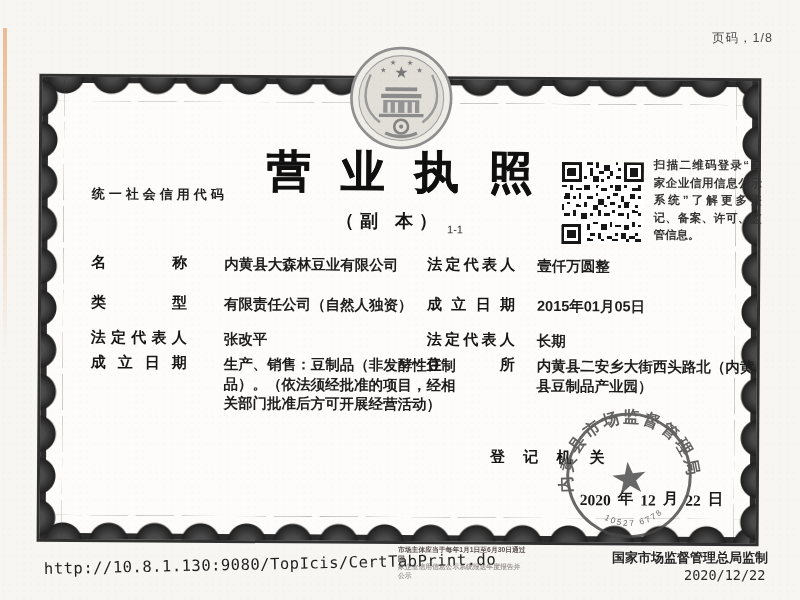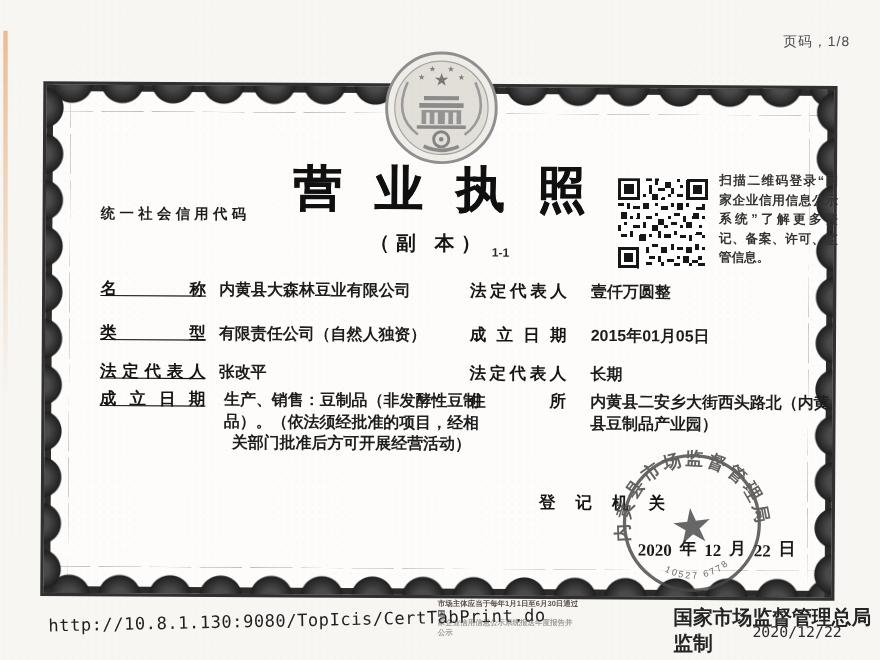--- a/index.html
+++ b/index.html
@@ -44,51 +44,51 @@
   .emblem{position:absolute;left:306px;top:-34px;width:106px;height:106px;z-index:4;}
 
   .credit{position:absolute;left:50px;top:84px;}
   .credit .lbl{font-size:13px;font-weight:bold;letter-spacing:4px;color:#1c1c1c;margin-top:24px;}
   .credit .code{margin-top:7px;font-family:"DejaVu Sans Mono","Liberation Mono",monospace;font-size:14.5px;color:#202020;}
 
   .title{position:absolute;left:0;right:0;top:64px;text-align:center;
     font-size:44px;font-weight:900;color:#101010;letter-spacing:30px;padding-left:30px;
     -webkit-text-stroke:.6px #101010;}
   .subtitle{position:absolute;left:0;right:0;top:130px;text-align:center;font-size:18px;font-weight:bold;letter-spacing:6px;color:#141414;}
-  .subtitle .idx{font-size:11px;font-weight:bold;letter-spacing:0;vertical-align:-6px;margin-left:4px;color:#2a2a2a;}
+  .subtitle .idx{font-size:11px;font-weight:normal;letter-spacing:0;vertical-align:-6px;margin-left:4px;color:#2a2a2a;}
 
   .qr{position:absolute;left:520px;top:82px;width:82px;height:82px;}
   .qr-caption{position:absolute;left:612px;top:76px;width:108px;font-size:11.5px;font-weight:bold;
     line-height:17.5px;color:#333;text-align:justify;}
 
   .row{position:absolute;display:flex;align-items:flex-start;}
   .flabel{display:inline-block;font-weight:bold;font-size:15px;color:#151515;
     text-align:justify;text-align-last:justify;flex:none;}
-  .flabel.w1{width:96px;margin-right:12px;text-decoration:underline;}
+  .flabel.w1{width:96px;margin-right:37px;}
   .flabel.w2{width:88px;margin-right:22px;}
   .fvalue{font-size:14.5px;font-weight:600;color:#1d1d1d;line-height:19.5px;padding-top:1px;}
   .r1{top:176px;} .r2{top:216px;} .r3{top:251px;} .r4{top:276px;}
   .colL{left:50px;width:368px;} .colR{left:386px;width:330px;}
-  .colL .fvalue{max-width:242px;text-align:center;} .colR .fvalue{max-width:226px;}
+  .colL .fvalue{max-width:242px;} .colR .fvalue{max-width:226px;}
 
   .authority{position:absolute;left:450px;top:368px;font-size:15px;font-weight:bold;letter-spacing:7px;color:#141414;}
   .dateline{position:absolute;left:540px;top:408px;font-size:15.5px;font-weight:bold;color:#1a1a1a;display:flex;align-items:baseline;z-index:2;}
   .dateline .num{font-family:Liberation Serif, serif;font-weight:bold;position:relative;top:2px;}
   .dateline .sep{margin:0 7px;}
   .seal{position:absolute;left:510px;top:316px;width:158px;height:158px;z-index:3;opacity:.82;transform:rotate(-7deg);}
 
   
   .f-url-label{position:absolute;left:98px;top:519px;font-size:11.5px;font-weight:bold;color:#2a2a2a;}
   .f-url-label .blurred{font-family:"DejaVu Sans Mono","Liberation Mono",monospace;font-weight:normal;font-size:11px;
     color:#3c3c3c;filter:blur(.7px);opacity:.8;text-decoration:line-through;margin-left:3px;}
   .f-print-url{position:absolute;left:44px;top:560px;font-family:"DejaVu Sans Mono","Liberation Mono",monospace;
     font-size:15.5px;color:#1f1f1f;transform:rotate(-1.2deg);transform-origin:left center;letter-spacing:.5px;}
   .f-note{position:absolute;left:398px;top:546px;width:128px;font-size:6.8px;line-height:8.6px;color:#5a4f4f;font-weight:bold;}
   .f-note .l2{opacity:.55;filter:blur(.4px);display:block;}
-  .f-issuer{position:absolute;left:612px;top:549px;font-size:18px;font-weight:bold;color:#242424;}
+  .f-issuer{position:absolute;left:612px;top:549px;font-size:13px;font-weight:bold;color:#242424;}
   .f-date{position:absolute;left:684px;top:567px;font-size:13.5px;color:#2a2a2a;font-family:"DejaVu Sans Mono","Liberation Mono",monospace;}
 </style>
 </head>
 <body>
 
 <div class="paper-edge"></div>
 <div class="grain"></div>
 <div class="dots"></div>
 <div class="smudge sm1"></div>
 <div class="smudge sm2"></div>

